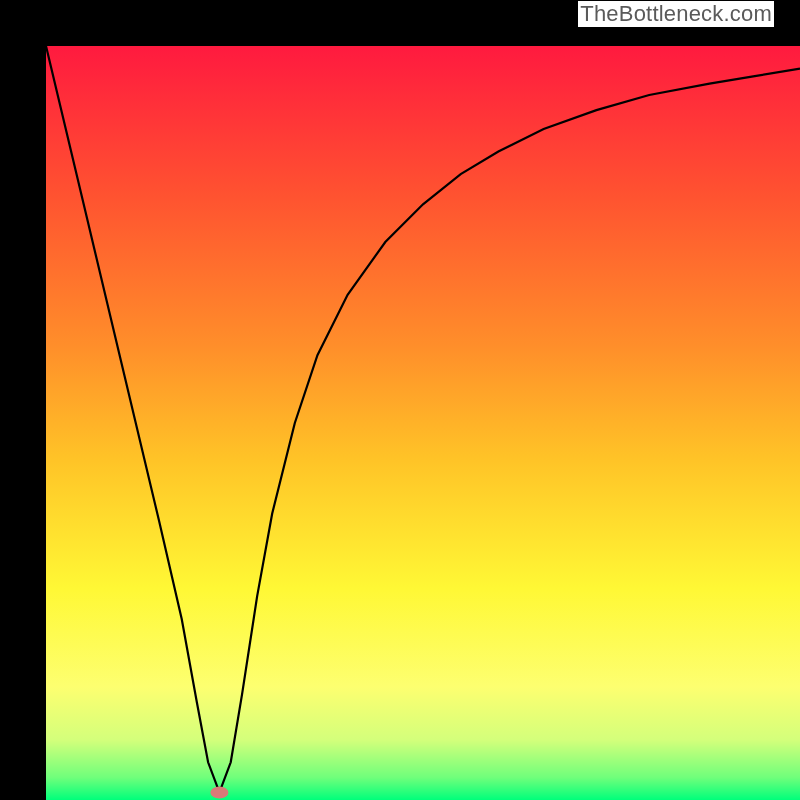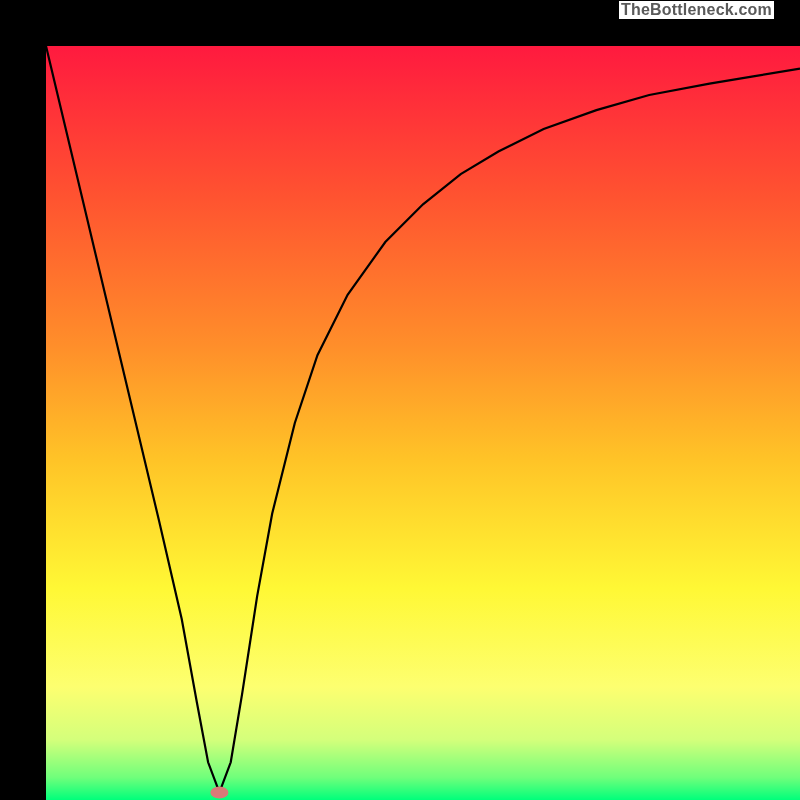--- a/index.html
+++ b/index.html
@@ -25,22 +25,22 @@
     top: 23px;
     left: 23px;
     width: 754px;
     height: 754px;
   }
   .watermark {
     position: absolute;
     top: 1px;
     right: 26px;
     color: #5a5a5a;
-    font-size: 16px;
-    font-weight: 700;
+    font-size: 22px;
+    font-weight: 400;
     letter-spacing: 0.2px;
     background: #fff;
     padding: 0 2px;
     z-index: 10;
   }
   svg {
     display: block;
   }
 </style>
 </head>

